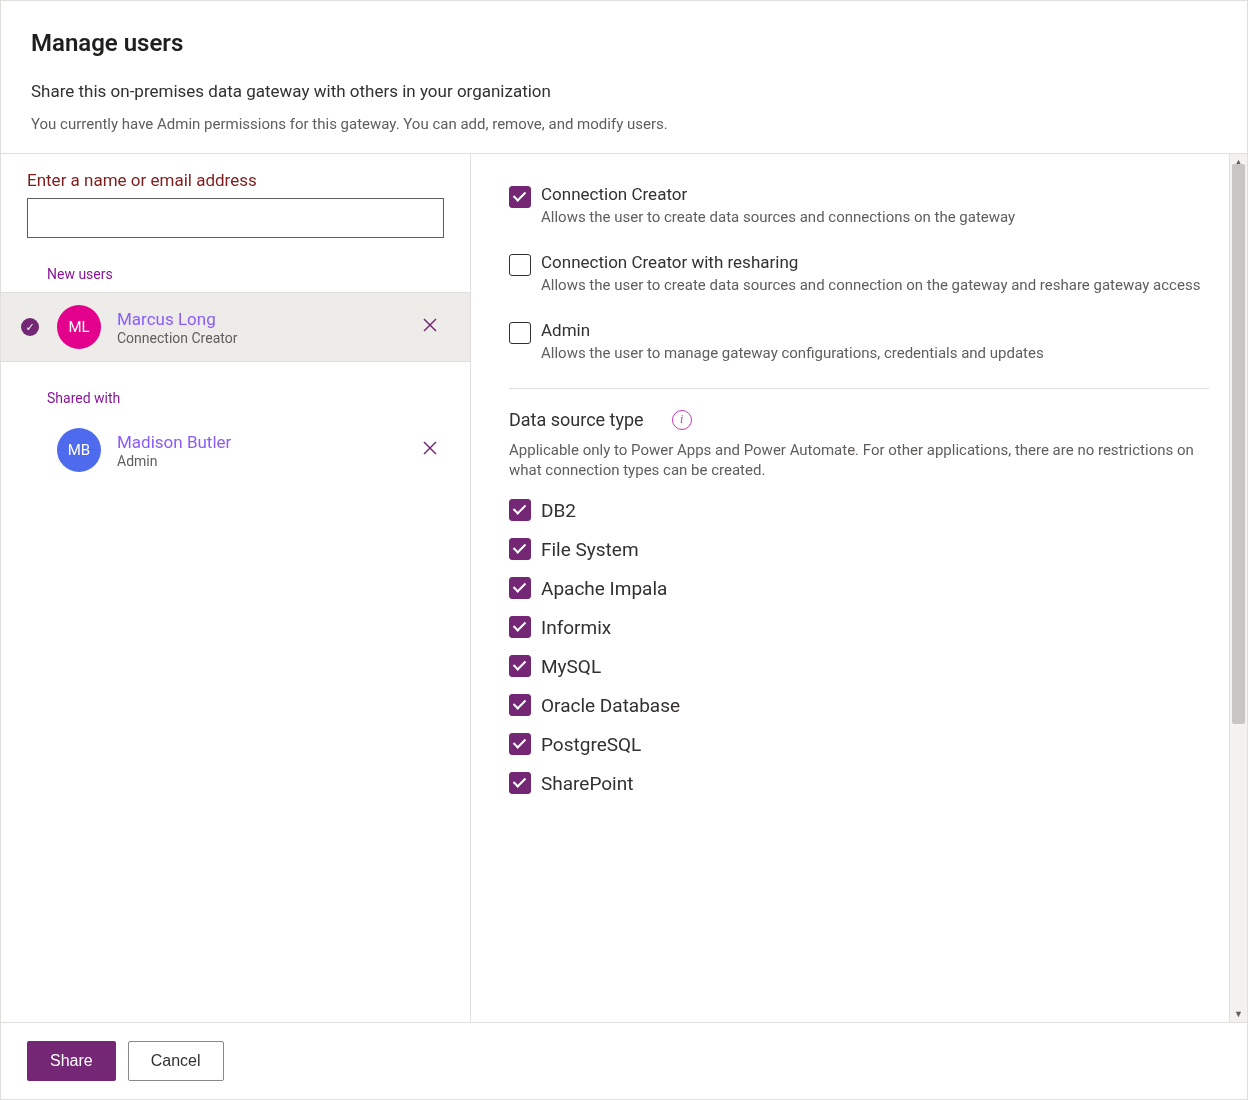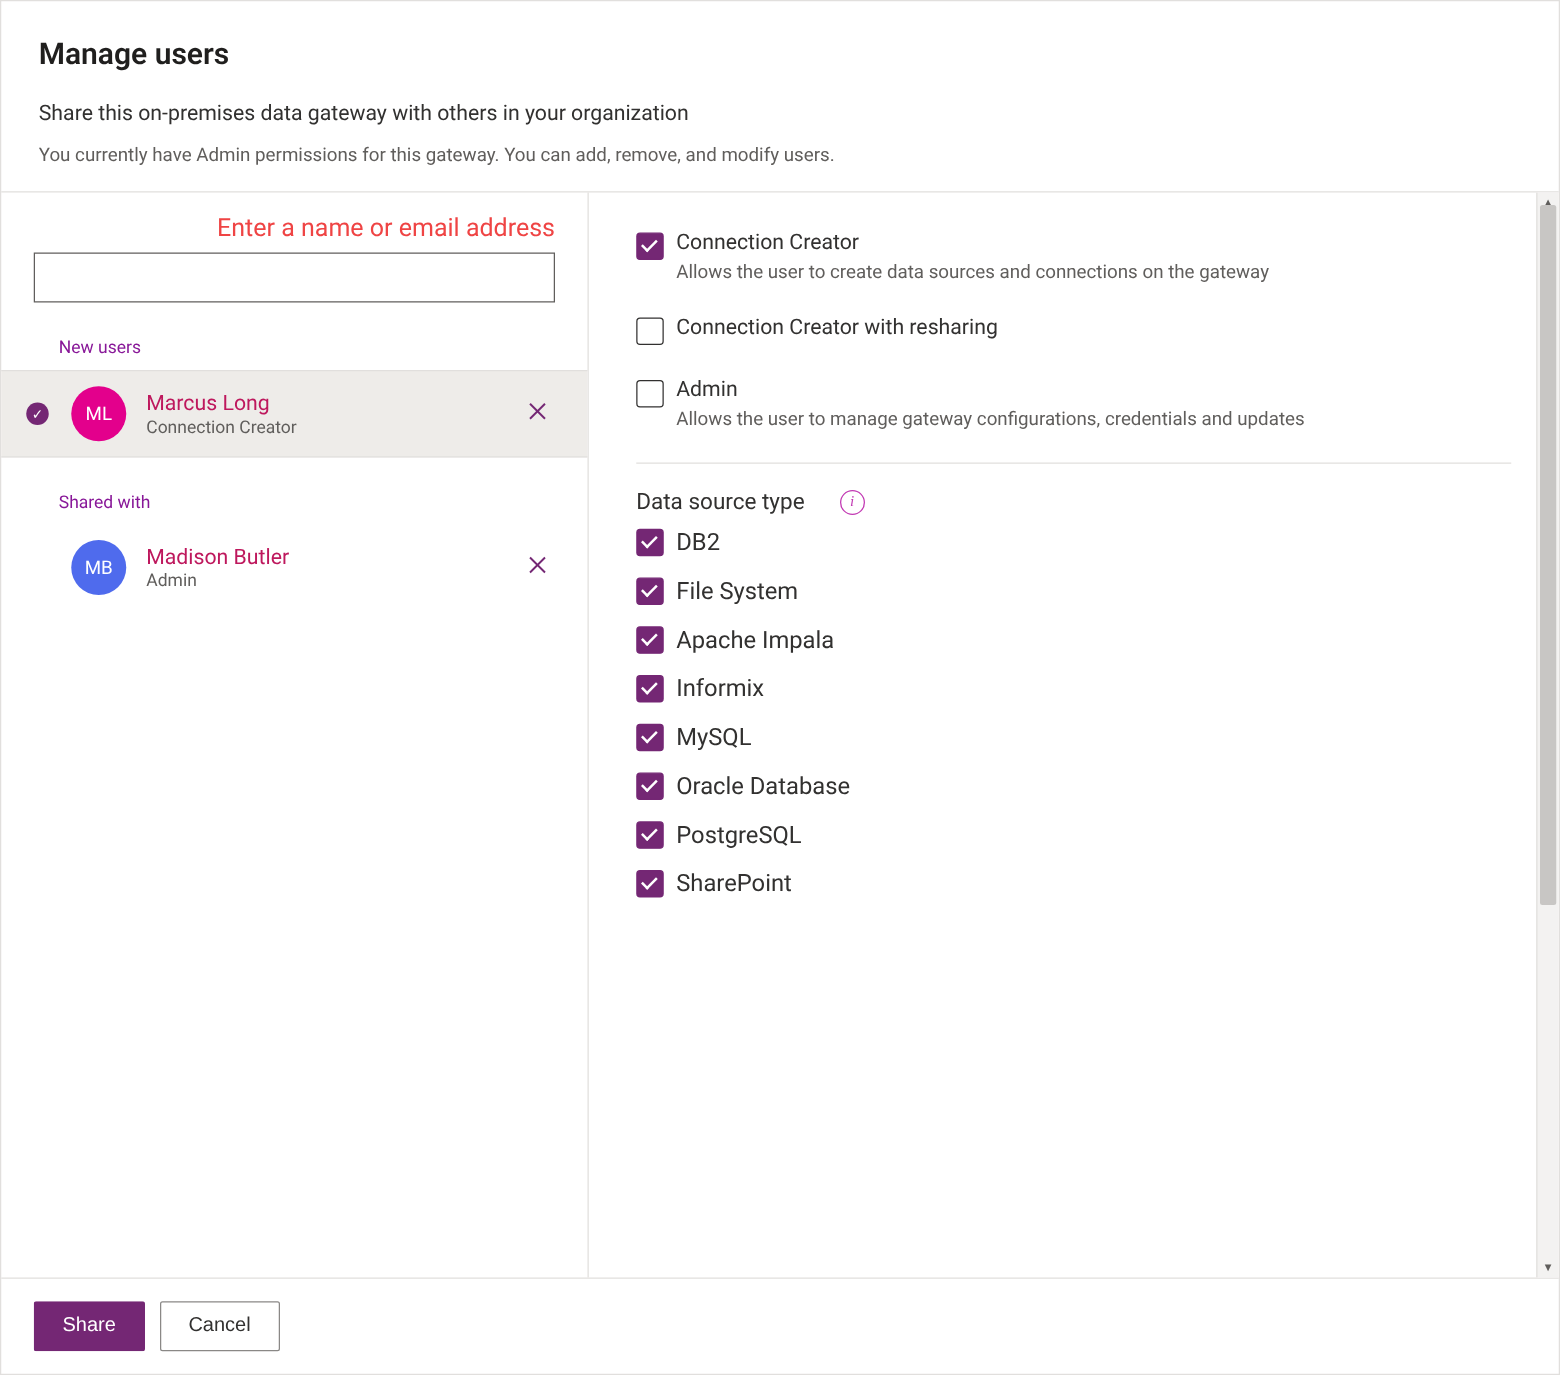--- a/index.html
+++ b/index.html
@@ -34,21 +34,21 @@
   }
   .body {
     flex: 1; display: flex; min-height: 0;
     position: relative;
   }
   .left {
     width: 470px; border-right: 1px solid #e1dfdd;
     display: flex; flex-direction: column;
     padding-top: 16px;
   }
-  .input-label { font-size: 20px; color: #ef4444; padding: 0 26px 8px 26px; text-align: right; }
+  .input-label { font-size: 17px; color: #7f1d1d; padding: 0 26px 8px 26px; }
   .name-input {
     margin: 0 26px; height: 40px;
     border: 1px solid #605e5c;
     padding: 0 10px; font-size: 15px;
   }
   .section-label {
     font-size: 14px; color: #881798;
     padding: 28px 26px 10px 46px;
   }
   .user-row {
@@ -66,21 +66,21 @@
     flex-shrink: 0;
   }
   .check-placeholder { width: 18px; margin-right: 18px; flex-shrink: 0; }
   .avatar {
     width: 44px; height: 44px; border-radius: 50%;
     display: flex; align-items: center; justify-content: center;
     color: #fff; font-size: 15px; font-weight: 400;
     margin-right: 16px; flex-shrink: 0;
   }
   .user-text { flex: 1; }
-  .user-name { font-size: 17px; color: #be185d; }
+  .user-name { font-size: 17px; color: #8b5cf6; }
   .user-role { font-size: 14px; color: #605e5c; margin-top: 1px; }
   .remove-x { color: #742774; cursor: pointer; padding: 6px; }
   .right {
     flex: 1; overflow-y: auto; padding: 30px 38px 20px 38px;
   }
   .perm-row { display: flex; margin-bottom: 26px; }
   .cbox {
     width: 22px; height: 22px; border: 1.5px solid #323130;
     border-radius: 3px; flex-shrink: 0; margin-right: 10px;
     cursor: pointer; position: relative; margin-top: 2px;
@@ -197,37 +197,39 @@
             <div class="cbox checked"></div>
             <div class="perm-text">
               <div class="perm-title">Connection Creator</div>
               <div class="perm-desc">Allows the user to create data sources and connections on the gateway</div>
             </div>
           </div>
           <div class="perm-row">
             <div class="cbox"></div>
             <div class="perm-text">
               <div class="perm-title">Connection Creator with resharing</div>
+              <div class="perm-desc">Allows the user to create data sources and connection on the gateway and reshare gateway access</div>
             </div>
           </div>
           <div class="perm-row">
             <div class="cbox"></div>
             <div class="perm-text">
               <div class="perm-title">Admin</div>
               <div class="perm-desc">Allows the user to manage gateway configurations, credentials and updates</div>
             </div>
           </div>
         </div>
 
       <hr class="divider">
 
       <div class="ds-heading">
         <span class="t">Data source type</span>
         <span class="info-icon">i</span>
       </div>
+      <div class="ds-note">Applicable only to Power Apps and Power Automate. For other applications, there are no restrictions on what connection types can be created.</div>
       <div id="ds-list">
           <div class="ds-row">
             <div class="cbox checked"></div>
             <div class="lbl">DB2</div>
           </div>
           <div class="ds-row">
             <div class="cbox checked"></div>
             <div class="lbl">File System</div>
           </div>
           <div class="ds-row">

